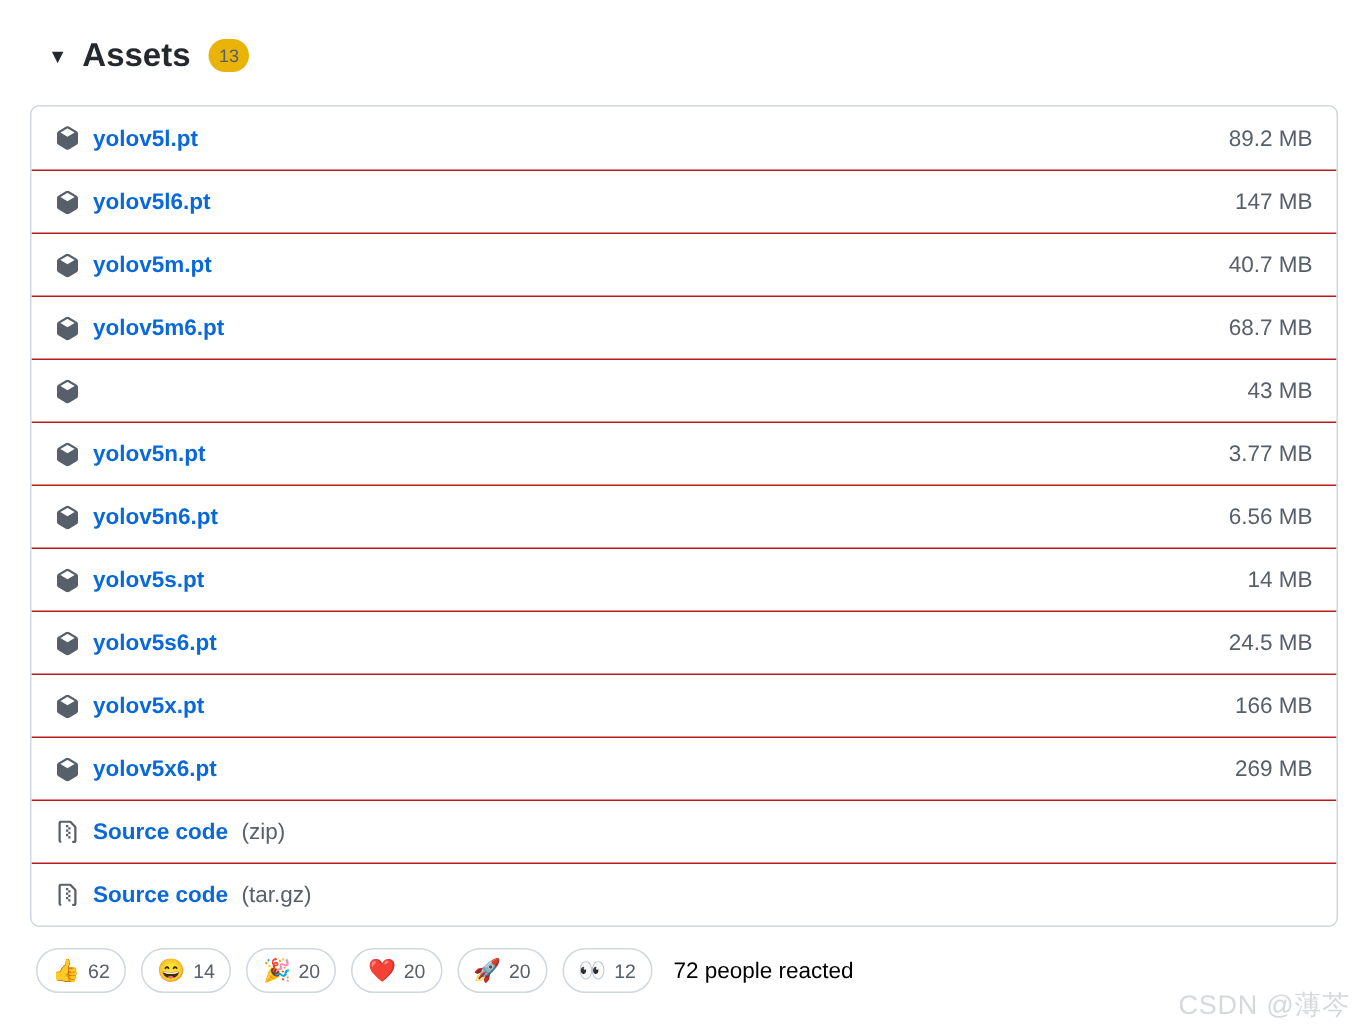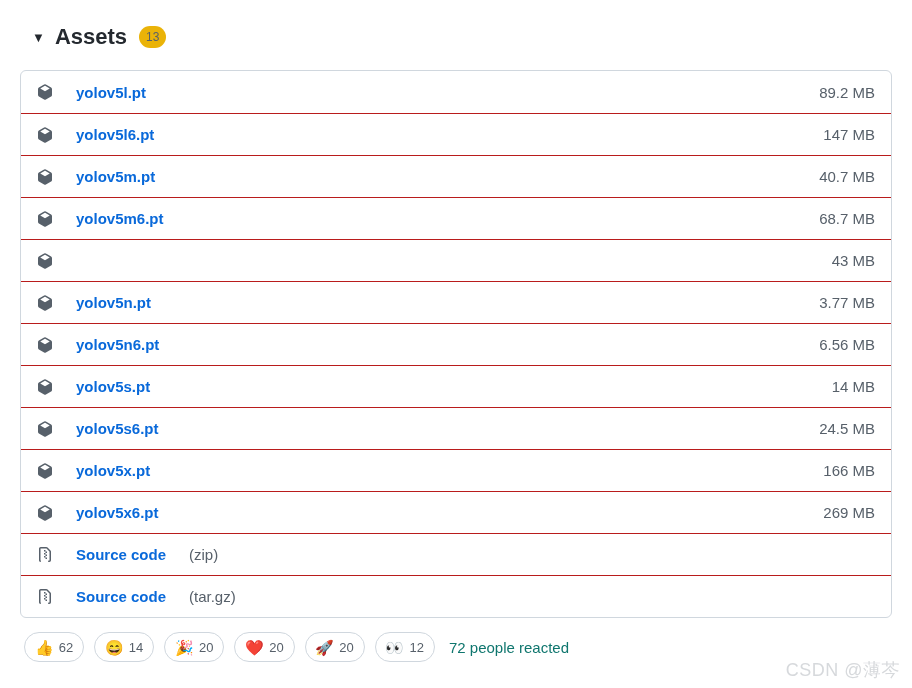--- a/index.html
+++ b/index.html
@@ -56,21 +56,21 @@
       padding: 10px 16px;
       border-top: 1px solid #b91c1c;
       min-height: 42px;
     }
     .asset-row:first-child {
       border-top: none;
     }
     .asset-left {
       display: flex;
       align-items: center;
-      gap: 23px;
+      gap: 9px;
       flex: 1;
       min-width: 0;
     }
     .asset-icon {
       width: 16px;
       height: 16px;
       flex-shrink: 0;
       color: #57606a;
     }
     .asset-icon svg {
@@ -115,21 +115,21 @@
     }
     .reaction-emoji {
       font-size: 15px;
       line-height: 1;
     }
     .reaction-count {
       font-size: 13px;
       color: #57606a;
     }
     .reactions-summary {
-      color: #0f766e;
+      color: #000000;
       font-size: 15px;
       margin-left: 4px;
     }
     .watermark {
       position: fixed;
       right: 12px;
       bottom: 6px;
       color: #c9ccd0;
       font-size: 18px;
       letter-spacing: 0.5px;

